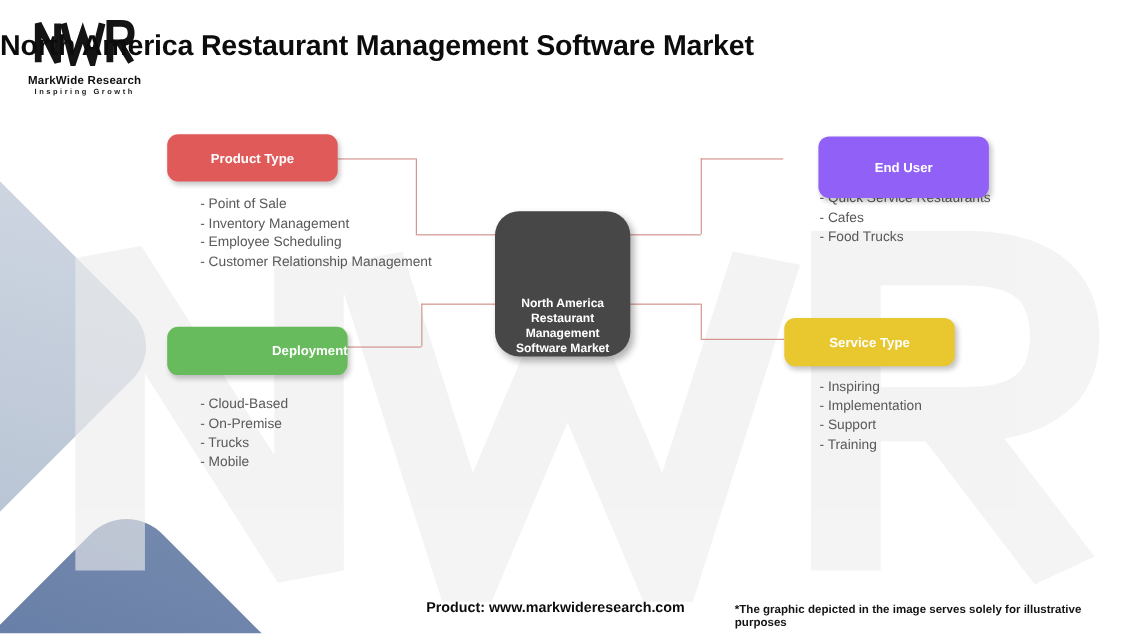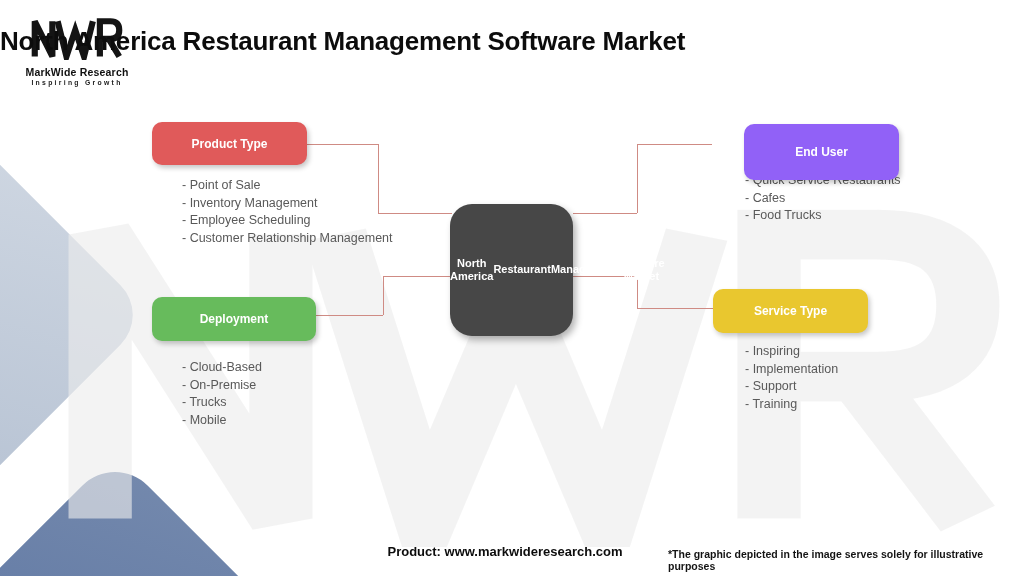--- a/index.html
+++ b/index.html
@@ -19,34 +19,34 @@
   .logo-name{font-size:10.5px;font-weight:bold;color:#101010;letter-spacing:.2px;margin-top:2px;}
   .logo-tagline{font-size:6.8px;font-weight:bold;color:#1c1c1c;letter-spacing:2.3px;margin-top:1px;}
   .page-title{position:absolute;left:0;right:0;top:26px;text-align:left;z-index:2;
     font-size:26px;font-weight:bold;color:#0c0c0c;letter-spacing:-.2px;}
 
   
   .cat-box{position:absolute;z-index:2;border-radius:10px;display:flex;align-items:center;justify-content:center;
     color:#ffffff;font-size:12px;font-weight:bold;box-shadow:2px 3px 5px rgba(0,0,0,.22);}
   .box-product{left:152px;top:122px;width:155px;height:43px;}
   .box-enduser{left:744px;top:124px;width:155px;height:56px;}
-  .box-deployment{left:152px;top:297px;width:164px;height:44px;}
+  .box-deployment{left:152px;top:297px;width:164px;height:44px;justify-content:flex-end;}
   .box-service{left:713px;top:289px;width:155px;height:44px;}
 
   .cat-list{position:absolute;z-index:1;font-size:12.5px;color:#595959;line-height:17.6px;}
   .list-product{left:182px;top:177px;}
   .list-enduser{left:745px;top:172px;}
   .list-deployment{left:182px;top:359px;}
   .list-service{left:745px;top:343px;}
 
   
   .center-node{position:absolute;left:450px;top:192px;width:123px;height:132px;z-index:3;
     background:#474747;border-radius:22px;box-shadow:3px 4px 7px rgba(0,0,0,.3);
-    display:flex;align-items:center;justify-content:flex-start;
-    color:#ffffff;font-size:11px;font-weight:bold;line-height:13.5px;text-align:center;margin-top:12px;}
+    display:flex;flex-direction:column;align-items:center;justify-content:flex-end;
+    color:#ffffff;font-size:11px;font-weight:bold;line-height:13.5px;text-align:center;}
 
   
   .conn{position:absolute;background:#cf8b84;z-index:1;}
   .h{height:1px;} .v{width:1px;}
 
   
   .source{position:absolute;left:340px;top:544px;width:330px;text-align:center;z-index:2;
     font-size:13px;font-weight:bold;color:#0c0c0c;}
   .disclaimer{position:absolute;left:668px;top:548px;z-index:2;
     font-size:10.5px;font-weight:600;color:#141414;}

